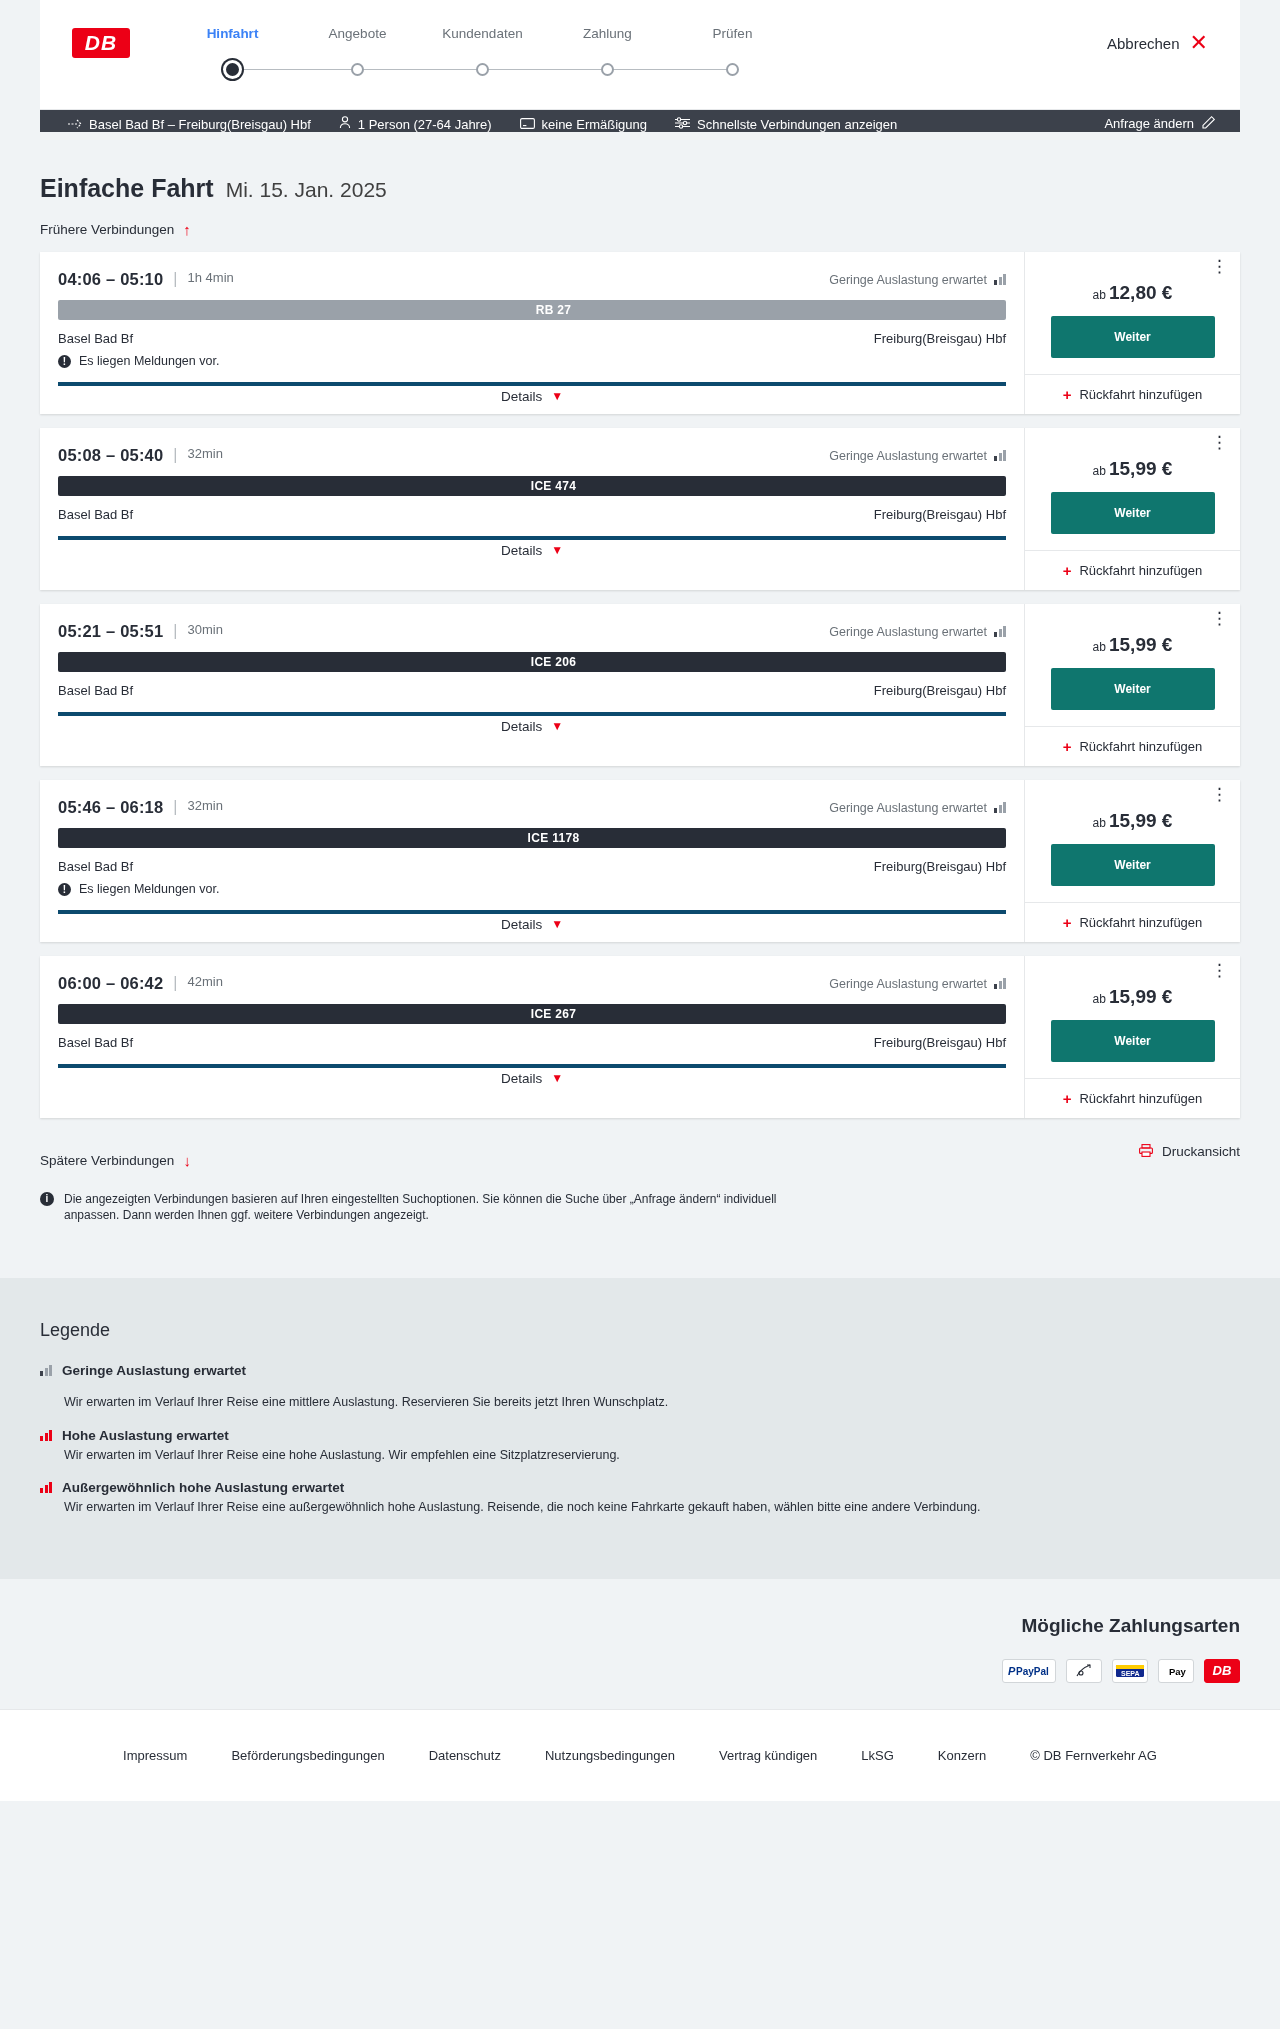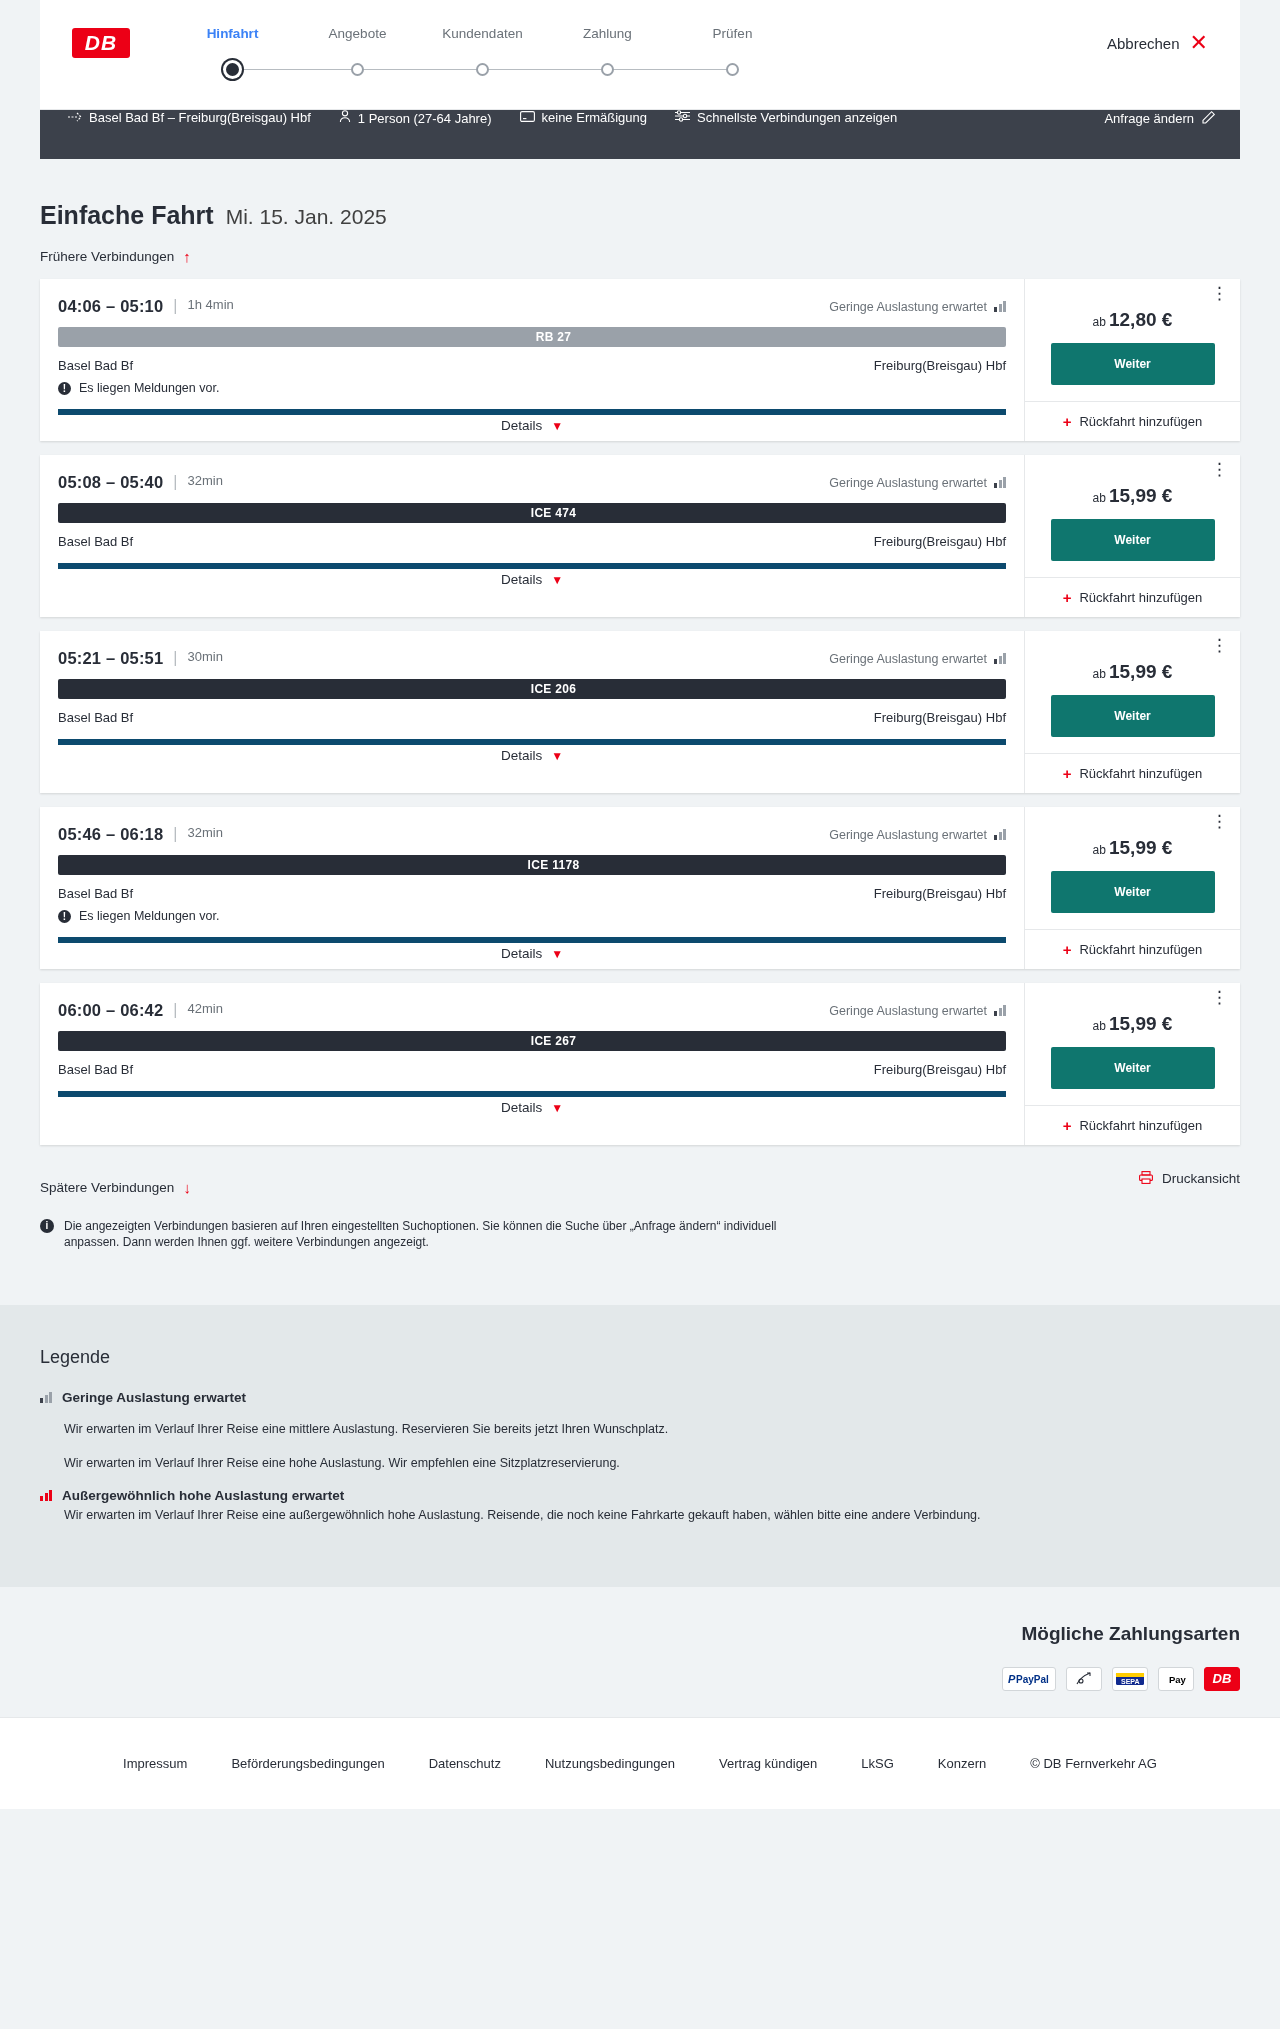--- a/index.html
+++ b/index.html
@@ -65,23 +65,23 @@
     display: flex; align-items: center; gap: 10px;
     font-size: 15px; color: #282d37; cursor: pointer;
   }
   .cancel-x { font-size: 22px; color: #ec0016; line-height: 1; font-weight: 300;}
 
   
   .summary {
     margin: 0 40px;
     background: #3c414b;
     color: #fff;
-    height: 49px;
+    height: 22px;
     display: flex;
-    align-items: flex-start;
+    align-items: flex-end;
     font-size: 13px;
     padding: 0 14px;
   }
   .summary-item { display: flex; align-items: center; gap: 7px; padding: 0 14px; white-space: nowrap; }
   .summary-spacer { flex: 1; }
   .summary-edit { display: flex; align-items: center; gap: 8px; padding-right: 10px; cursor: pointer; }
   .ico { display: inline-block; }
 
   
   .content { padding: 0 40px; background: #f0f3f5; padding-bottom: 10px;}
@@ -128,24 +128,24 @@
     padding-left: 43px;
   }
   .stations { display: flex; justify-content: space-between; font-size: 13px; margin-top: 11px; }
   .note { display: flex; align-items: center; gap: 8px; font-size: 12.5px; margin-top: 8px; }
   .note-ico {
     width: 13px; height: 13px; border-radius: 50%; background: #282d37; color: #fff;
     font-size: 10px; display: flex; align-items: center; justify-content: center; font-weight: bold;
     flex: none;
   }
   .details-row {
-    border-top: 6px solid #0c4a6e;
+    border-top: 4px solid #0c4a6e;
     margin-top: 14px;
     height: 24px;
-    display: flex; align-items: flex-end; justify-content: center;
+    display: flex; align-items: center; justify-content: center;
     gap: 9px;
     font-size: 13.5px; cursor: pointer;
   }
   .chev { color: #ec0016; font-size: 12px; }
   .card-side {
     width: 216px;
     border-left: 1px solid #e6e8ea;
     display: flex; flex-direction: column;
     position: relative;
   }
@@ -542,20 +542,28 @@
               <i></i>
               <i></i>
             </span>
             <span>Geringe Auslastung erwartet</span>
           </div>
         </div>
         <div class="legend-item">
           <div class="legend-desc">Wir erwarten im Verlauf Ihrer Reise eine mittlere Auslastung. Reservieren Sie bereits jetzt Ihren Wunschplatz.</div>
         </div>
         <div class="legend-item">
+          <div class="legend-head">
+            <span class="bars high">
+              <i></i>
+              <i></i>
+              <i></i>
+            </span>
+            <span>Hohe Auslastung erwartet</span>
+          </div>
           <div class="legend-desc">Wir erwarten im Verlauf Ihrer Reise eine hohe Auslastung. Wir empfehlen eine Sitzplatzreservierung.</div>
         </div>
         <div class="legend-item">
           <div class="legend-head">
             <span class="bars high">
               <i></i>
               <i></i>
               <i></i>
             </span>
             <span>Außergewöhnlich hohe Auslastung erwartet</span>

